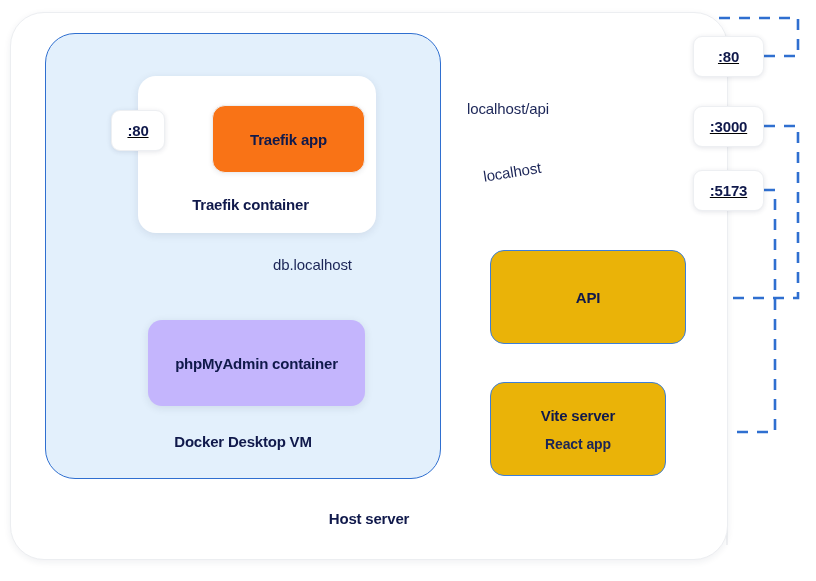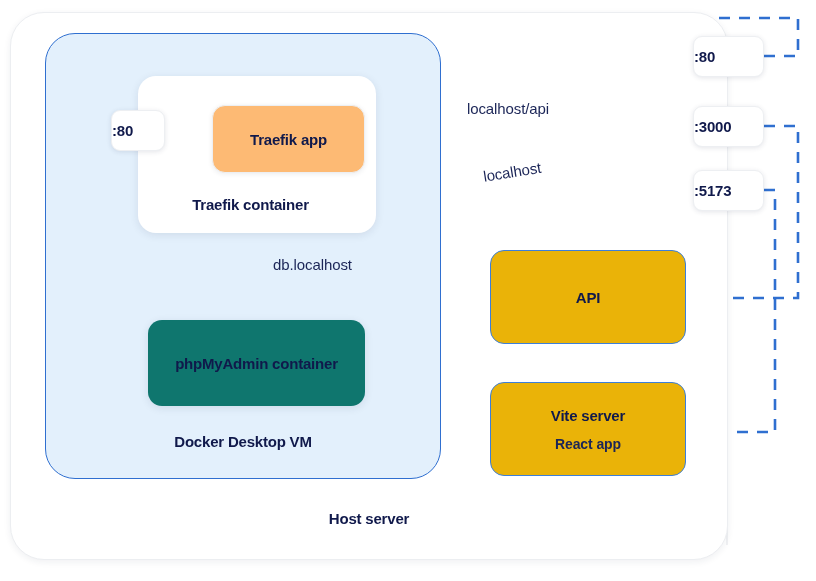--- a/index.html
+++ b/index.html
@@ -60,68 +60,69 @@
     border-radius: 18px;
     box-shadow: 0 2px 8px rgba(30,40,70,0.10);
     box-sizing: border-box;
   }
   .traefik-app {
     position: absolute;
     left: 212px;
     top: 105px;
     width: 153px;
     height: 68px;
-    background: #fdba74;
+    background: #f97316;
     border: 1.3px solid #edeff2;
     border-radius: 13px;
     box-shadow: 0 1px 5px rgba(30,40,70,0.09);
     box-sizing: border-box;
     display: flex;
     align-items: center;
     justify-content: center;
   }
   .pma-box {
     position: absolute;
     left: 148px;
     top: 320px;
     width: 217px;
     height: 86px;
-    background: #0f766e;
+    background: #c4b5fd;
     border-radius: 14px;
     box-shadow: 0 2px 8px rgba(30,40,70,0.10);
     box-sizing: border-box;
     display: flex;
     align-items: center;
     justify-content: center;
   }
   .svc-box {
     position: absolute;
     background: #eab308;
     border: 1.7px solid #3d7fd9;
     border-radius: 14px;
     box-sizing: border-box;
     display: flex;
     flex-direction: column;
     align-items: center;
     justify-content: center;
   }
   .api-box { left: 490px; top: 250px; width: 196px; height: 94px; }
-  .vite-box { left: 490px; top: 382px; width: 196px; height: 94px; }
+  .vite-box { left: 490px; top: 382px; width: 176px; height: 94px; }
 
   .port-box {
     position: absolute;
     background: #ffffff;
     border: 1.3px solid #edeff2;
     border-radius: 9px;
     box-shadow: 0 1px 5px rgba(30,40,70,0.12);
     box-sizing: border-box;
     display: flex;
     align-items: center;
-    justify-content: flex-start;
+    justify-content: center;
     z-index: 5;
+    text-decoration: underline;
   }
   .port-80-left  { left: 111px; top: 110px; width: 54px; height: 41px; }
   .port-80-right { left: 693px; top: 36px;  width: 71px; height: 41px; }
   .port-3000     { left: 693px; top: 106px; width: 71px; height: 41px; }
   .port-5173     { left: 693px; top: 170px; width: 71px; height: 41px; }
 
   
   .lbl-bold {
     color: #10194b;
     font-weight: bold;

